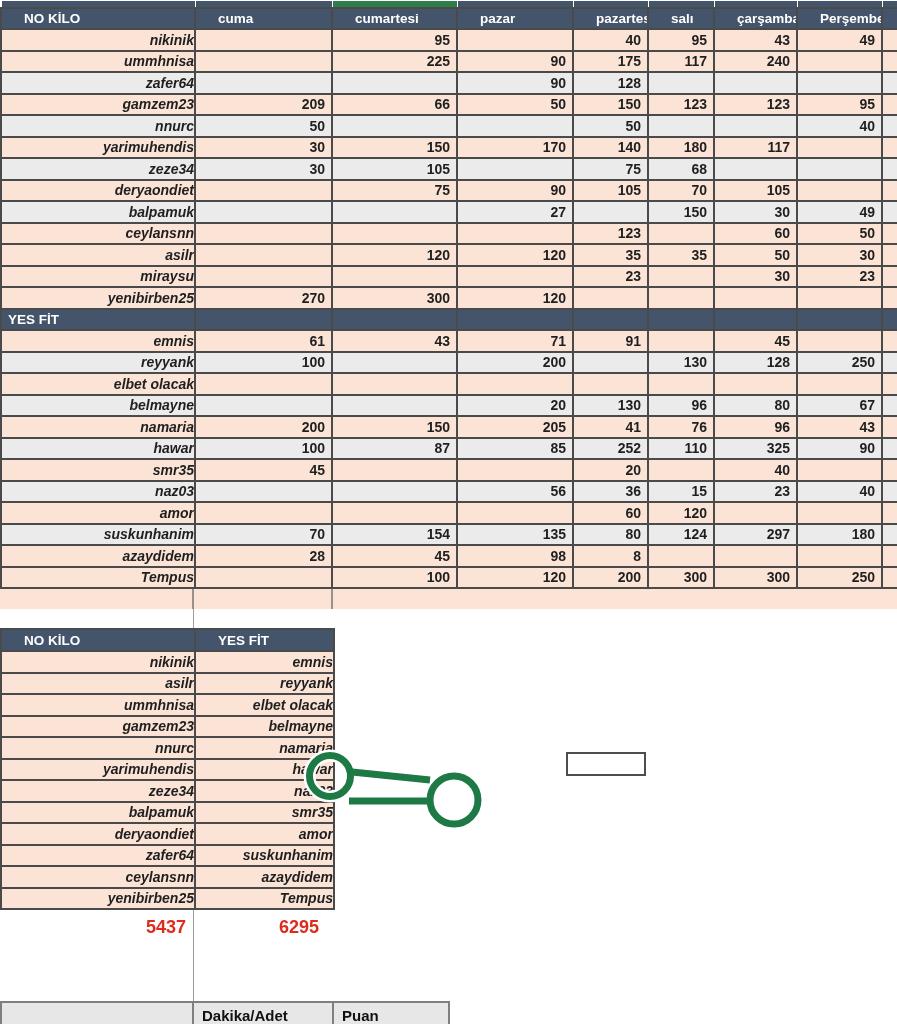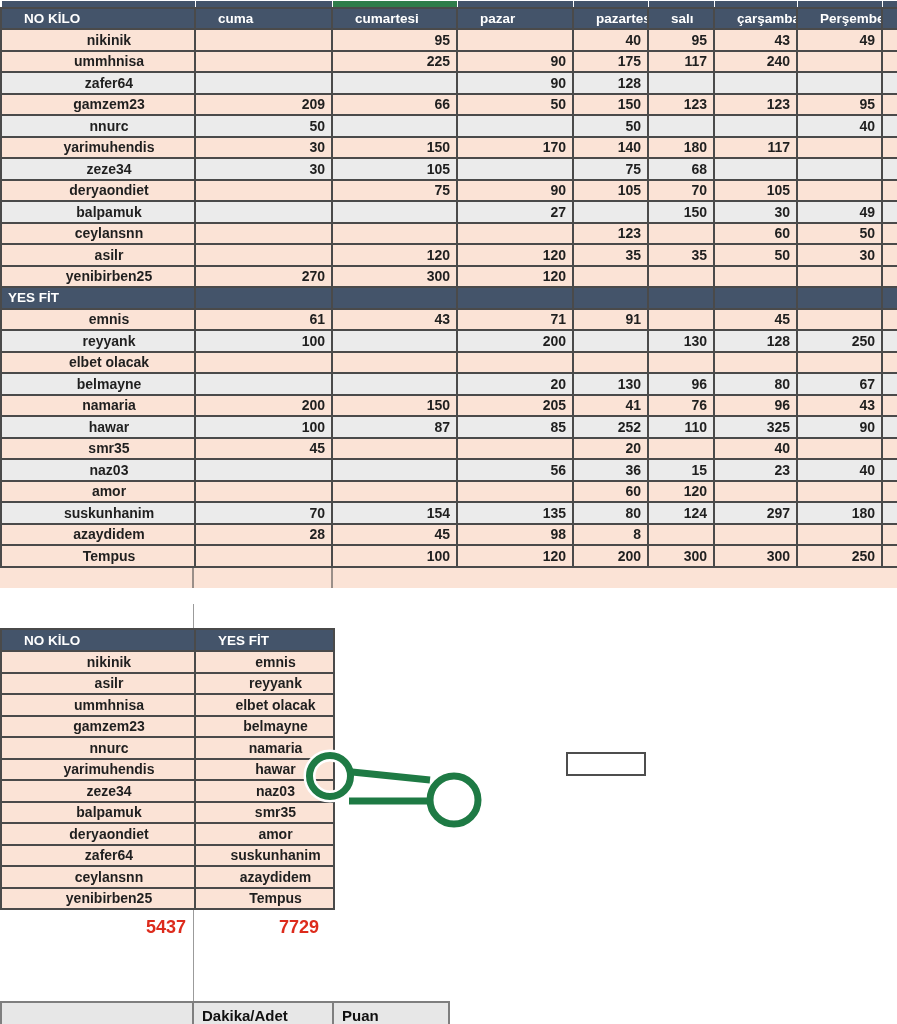--- a/index.html
+++ b/index.html
@@ -13,21 +13,21 @@
   td{
     border:2px solid var(--border);
     overflow:hidden;white-space:nowrap;
     font-weight:700;color:var(--text);font-size:14px;
     padding:0;
   }
   tr.strip td{height:6px;border:1px solid rgba(255,255,255,.35);background:var(--header);}
   tr.strip td.greencell{background:var(--greencell);}
   tr.hdr td{height:19px;background:var(--header);color:#fff;font-size:13.5px;padding-left:22px;}
   tr.datarow td{height:19.5px;}
-  tr.datarow td.name{padding-left:22px;text-align:center;}
+  tr.datarow td.name{padding-left:22px;text-align:right;font-style:italic;}
   tr.datarow td.val{padding-right:6px;text-align:right;}
   td.peach{background:var(--peach);}
   td.gray{background:var(--gray);}
   tr.sectionhdr td{height:19.5px;background:var(--header);color:#fff;font-size:13.5px;padding-left:6px;}
   
   #peach-band{position:relative;width:897px;height:20px;background:var(--peach);}
   #peach-band .vline{position:absolute;top:0;bottom:0;width:2px;background:var(--border);opacity:.55;}
   
   #col-divider{position:absolute;left:193px;top:604px;width:1px;height:400px;background:#9b9b9b;z-index:1;}
   
@@ -214,20 +214,31 @@
             <td class="val peach"></td>
             <td class="val peach">120</td>
             <td class="val peach">120</td>
             <td class="val peach">35</td>
             <td class="val peach">35</td>
             <td class="val peach">50</td>
             <td class="val peach">30</td>
             <td class="peach"></td>
           </tr>
           <tr class="datarow">
+            <td class="name peach">miraysu</td>
+            <td class="val peach"></td>
+            <td class="val peach"></td>
+            <td class="val peach"></td>
+            <td class="val peach">23</td>
+            <td class="val peach"></td>
+            <td class="val peach">30</td>
+            <td class="val peach">23</td>
+            <td class="peach"></td>
+          </tr>
+          <tr class="datarow">
             <td class="name peach">yenibirben25</td>
             <td class="val peach">270</td>
             <td class="val peach">300</td>
             <td class="val peach">120</td>
             <td class="val peach"></td>
             <td class="val peach"></td>
             <td class="val peach"></td>
             <td class="val peach"></td>
             <td class="peach"></td>
           </tr>
@@ -440,21 +451,21 @@
             <td class="name peach">azaydidem</td>
           </tr>
           <tr class="datarow">
             <td class="name peach">yenibirben25</td>
             <td class="name peach">Tempus</td>
           </tr>
         </tbody>
     </table>
     <div class="totals-row">
       <span>5437</span>
-      <span>7729</span>
+      <span>6295</span>
     </div>
   </div>
 
   <svg id="green-annotation" width="220" height="110" viewBox="0 0 220 110">
     <line x1="72" y1="37" x2="150" y2="45" stroke="#ffffff" stroke-width="12"></line>
     <line x1="69" y1="66" x2="148" y2="66" stroke="#ffffff" stroke-width="12"></line>
     <circle cx="50" cy="41" r="20.5" fill="none" stroke="#ffffff" stroke-width="12"></circle>
     <circle cx="174" cy="65" r="24" fill="none" stroke="#ffffff" stroke-width="12"></circle>
     <line x1="72" y1="37" x2="150" y2="45" stroke="#1E7A44" stroke-width="7"></line>
     <line x1="69" y1="66" x2="148" y2="66" stroke="#1E7A44" stroke-width="7"></line>

